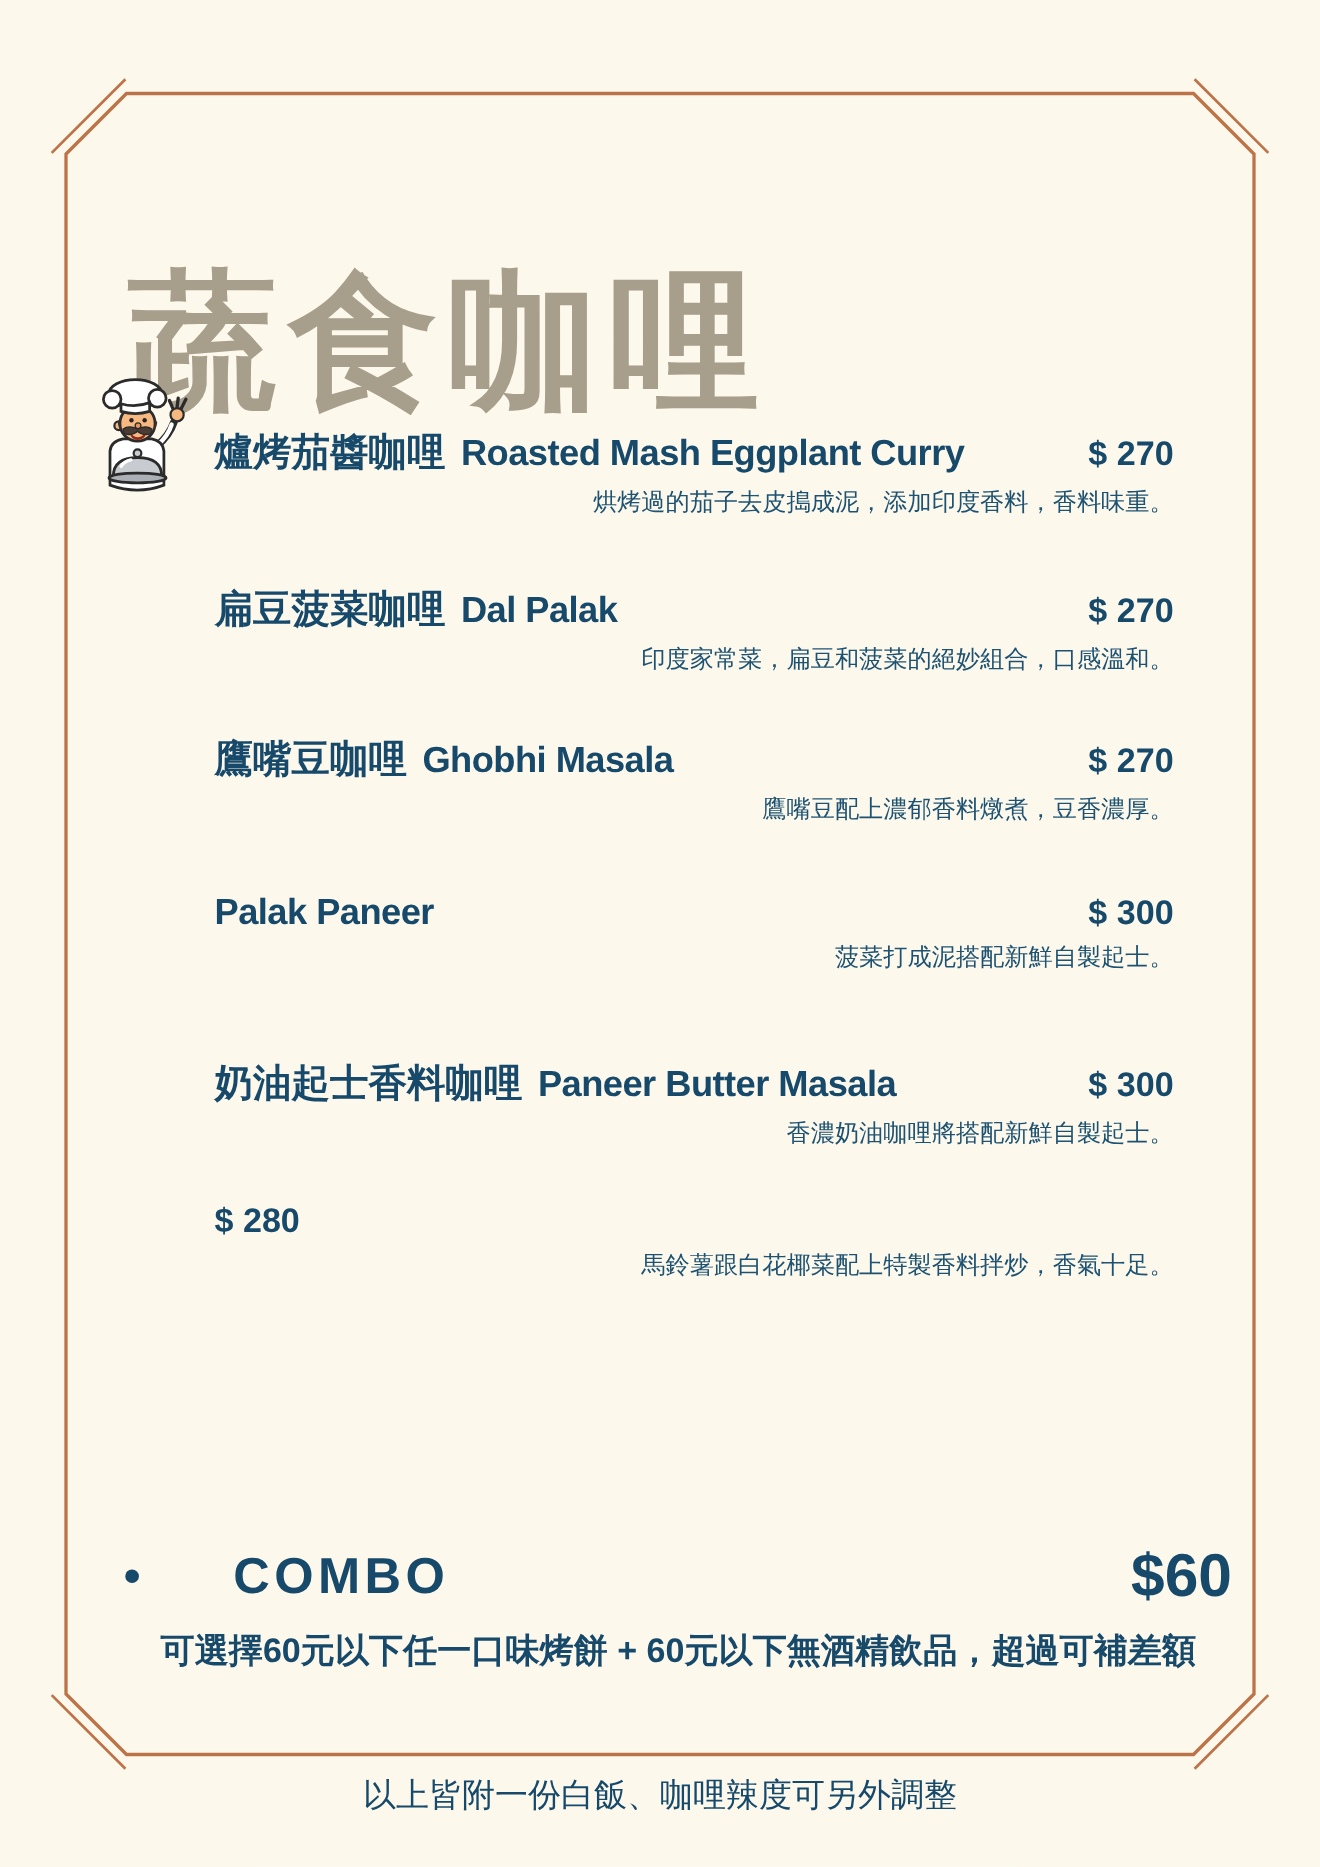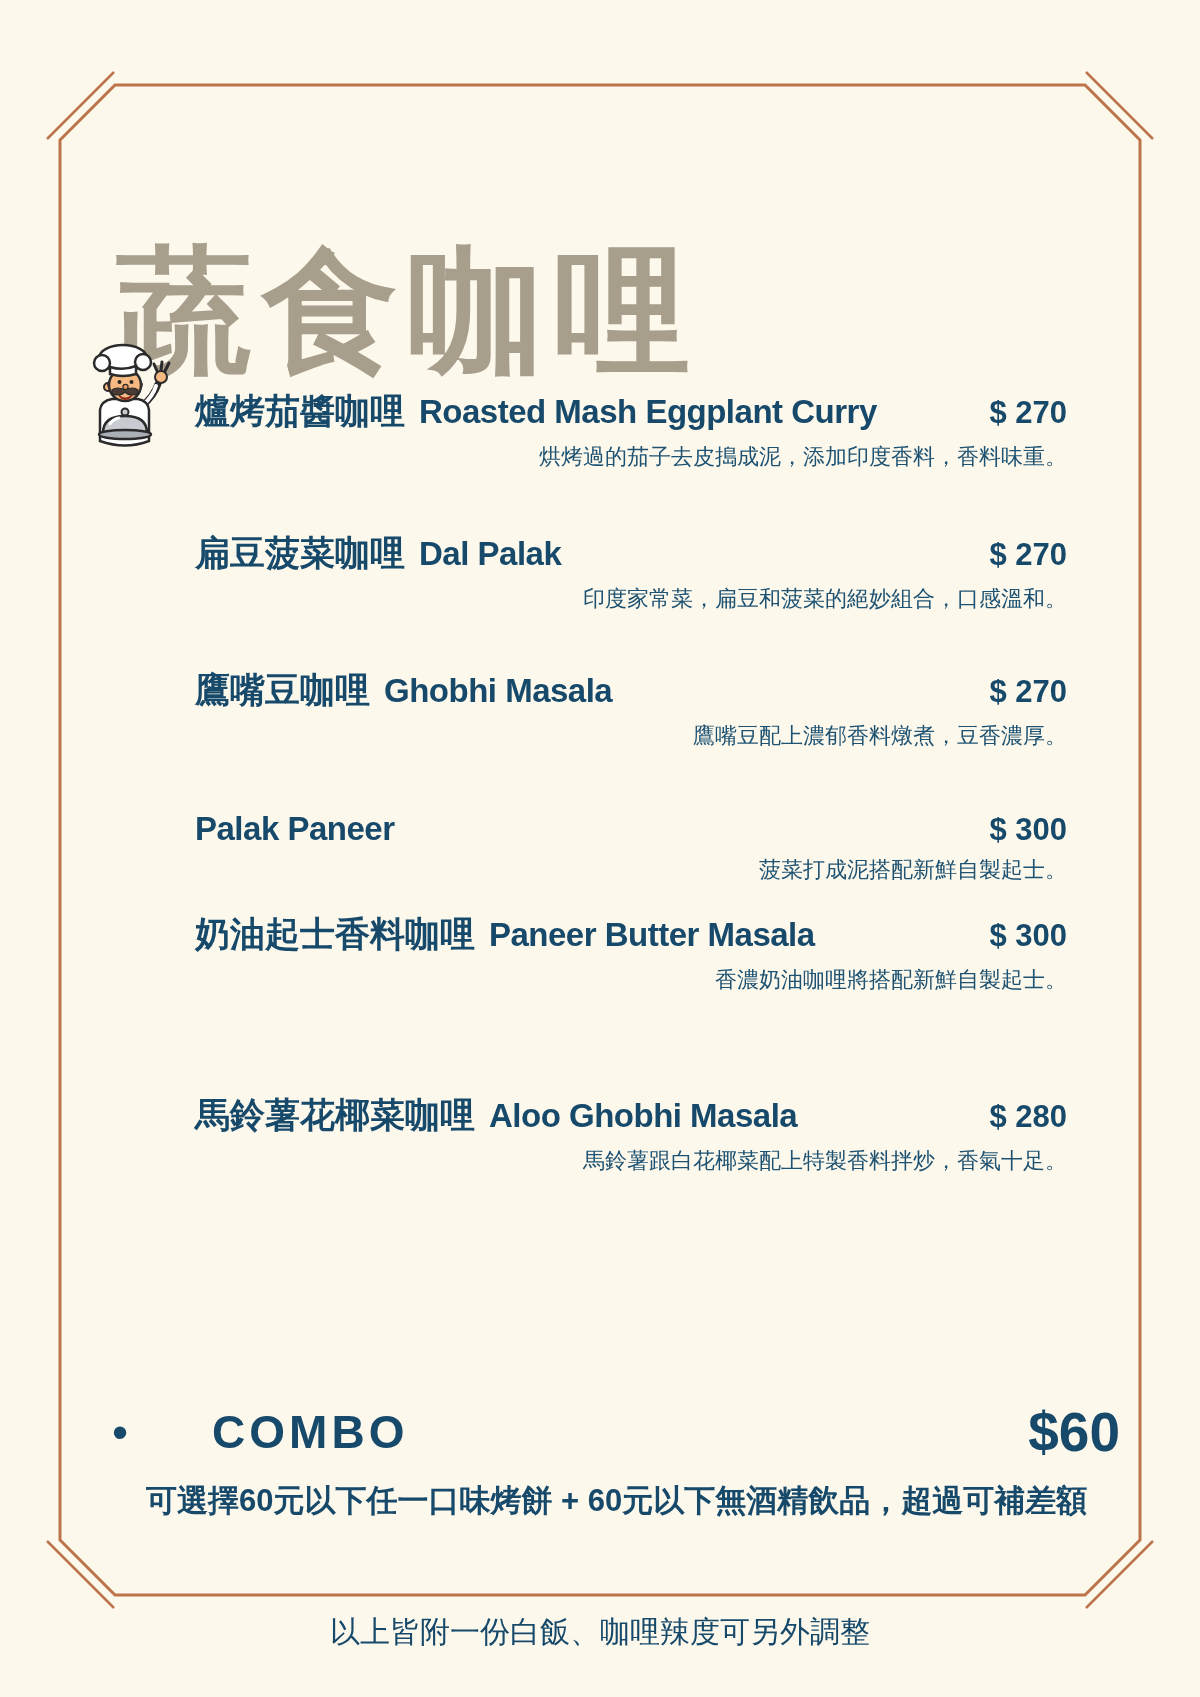--- a/index.html
+++ b/index.html
@@ -122,37 +122,33 @@
   <div class="item" style="top:810px">
     <div class="item-head">
       <div class="item-names">
         <span class="item-en">Palak Paneer</span>
       </div>
       <span class="item-price">$ 300</span>
     </div>
     <div class="item-desc">菠菜打成泥搭配新鮮自製起士。</div>
   </div>
 
-  <div class="item" style="top:911px">
+  <div class="item" style="top:961px">
     <div class="item-head">
       <div class="item-names">
         <span class="item-zh">奶油起士香料咖哩</span>
         <span class="item-en">Paneer Butter Masala</span>
       </div>
       <span class="item-price">$ 300</span>
     </div>
     <div class="item-desc">香濃奶油咖哩將搭配新鮮自製起士。</div>
   </div>
 
   <div class="item" style="top:1092px">
     <div class="item-head">
-      <div class="item-names">
-        <span class="item-zh">馬鈴薯花椰菜咖哩</span>
-        <span class="item-en">Aloo Ghobhi Masala</span>
-      </div>
       <span class="item-price">$ 280</span>
     </div>
     <div class="item-desc">馬鈴薯跟白花椰菜配上特製香料拌炒，香氣十足。</div>
   </div>
 
   <div class="combo">
     <div class="combo-head">
       <span class="combo-bullet">•</span>
       <span class="combo-en">COMBO</span>
       <span class="combo-price">$60</span>

